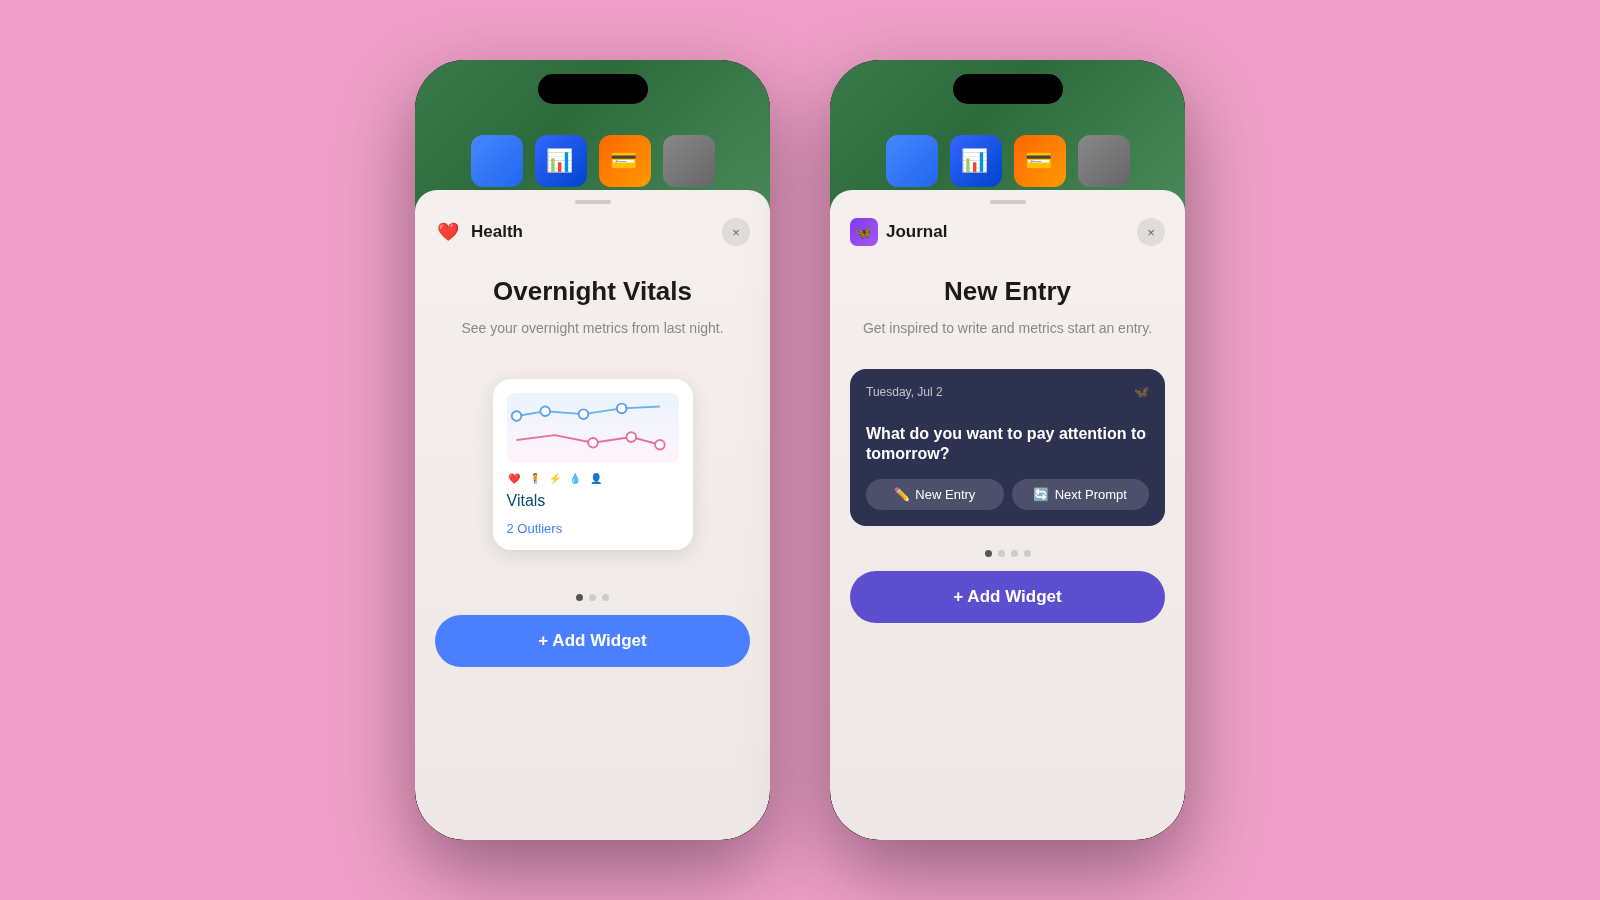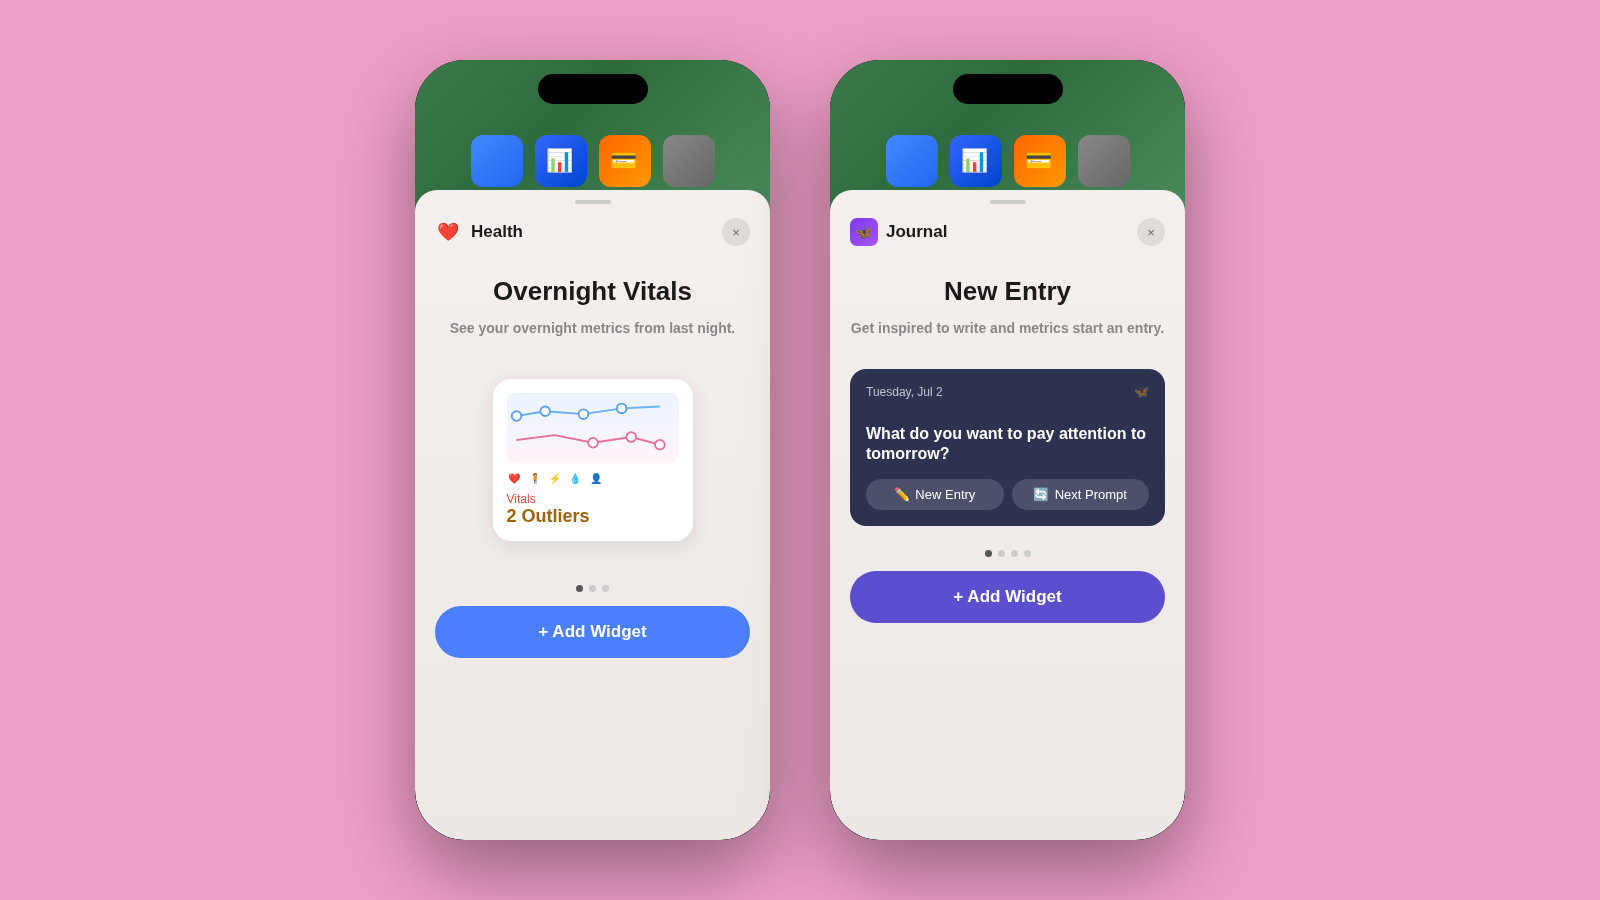--- a/index.html
+++ b/index.html
@@ -148,21 +148,20 @@
       font-size: 26px;
       font-weight: 700;
       color: #1a1a1a;
       margin-bottom: 12px;
     }
 
     .widget-subtitle {
       font-size: 14px;
       color: #888;
       line-height: 1.4;
-      font-weight: bold;
     }
 
     
     .widget-preview-area {
       display: flex;
       align-items: center;
       justify-content: center;
       padding: 30px 20px;
       flex: 1;
     }
@@ -191,29 +190,29 @@
       margin-bottom: 8px;
       padding: 0 2px;
     }
 
     .vitals-icon-small {
       font-size: 10px;
       color: #888;
     }
 
     .vitals-label {
-      font-size: 12px;
-      color: #ef4444;
-      margin-bottom: 0;
+      font-size: 16px;
+      color: #0c4a6e;
+      margin-bottom: 11px;
     }
 
     .vitals-outliers {
-      font-size: 18px;
-      font-weight: 700;
-      color: #a16207;
+      font-size: 13px;
+      font-weight: 400;
+      color: #3b82f6;
     }
 
     
     .chart-svg {
       width: 100%;
       height: 100%;
     }
 
     
     .journal-card {

